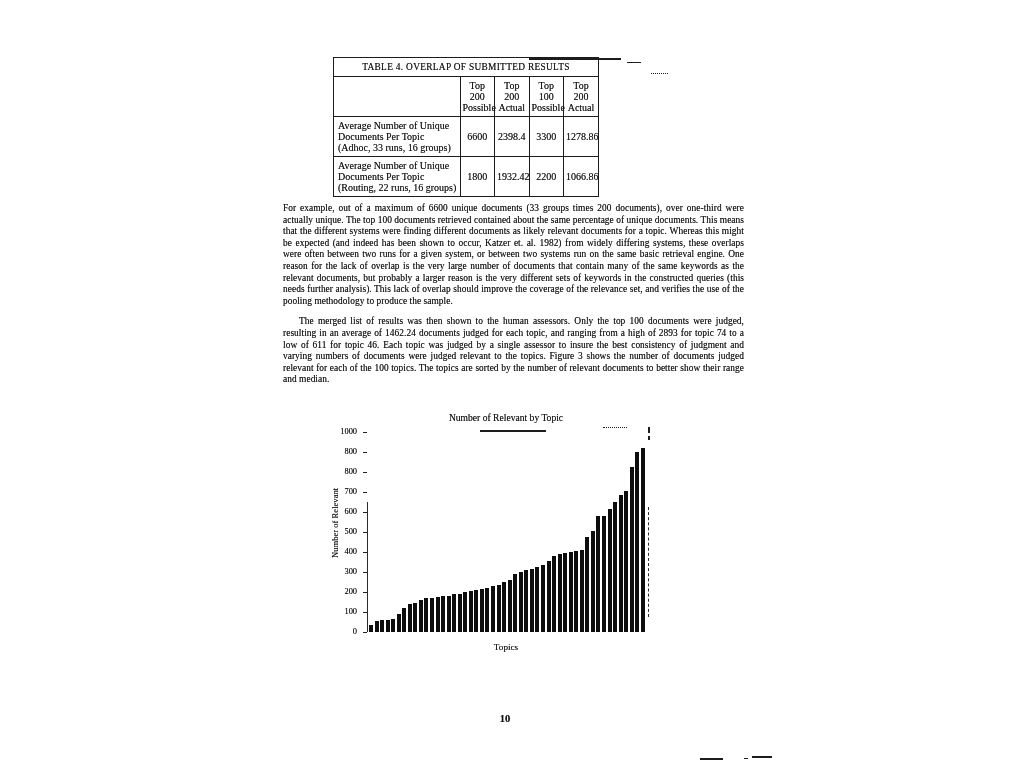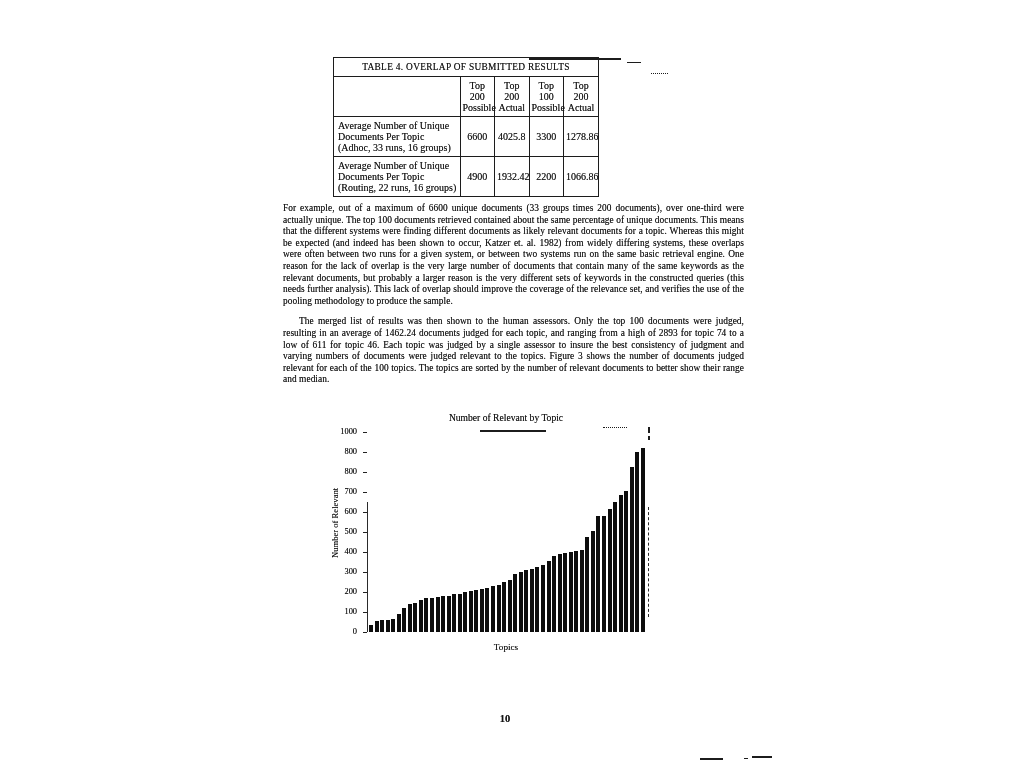--- a/index.html
+++ b/index.html
@@ -88,27 +88,27 @@
           <tr class="hdr">
         <td class="lbl"></td>
         <td>Top 200 Possible</td>
         <td>Top 200 Actual</td>
         <td>Top 100 Possible</td>
         <td>Top 200 Actual</td>
       </tr>
       <tr>
         <td class="lbl">Average Number of Unique Documents Per Topic (Adhoc, 33 runs, 16 groups)</td>
         <td>6600</td>
-        <td>4025.8</td>
+        <td>2398.4</td>
         <td>3300</td>
         <td>1278.86</td>
       </tr>
       <tr>
         <td class="lbl">Average Number of Unique Documents Per Topic (Routing, 22 runs, 16 groups)</td>
-        <td>4900</td>
+        <td>1800</td>
         <td>1932.42</td>
         <td>2200</td>
         <td>1066.86</td>
       </tr>
     </tbody>
       </table>
   </div>
 
   <div class="bodytext">
     <p>For example, out of a maximum of 6600 unique documents (33 groups times 200 documents), over one-third were actually unique.  The top 100 documents retrieved contained about the same percentage of unique documents.  This means that the different systems were finding different documents as likely relevant documents for a topic.  Whereas this might be expected (and indeed has been shown to occur, Katzer et. al. 1982) from widely differing systems, these overlaps were often between two runs for a given system, or between two systems run on the same basic retrieval engine.  One reason for the lack of overlap is the very large number of documents that contain many of the same keywords as the relevant documents, but probably a larger reason is the very different sets of keywords in the constructed queries (this needs further analysis).  This lack of overlap should improve the coverage of the relevance set, and verifies the use of the pooling methodology to produce the sample.</p>

